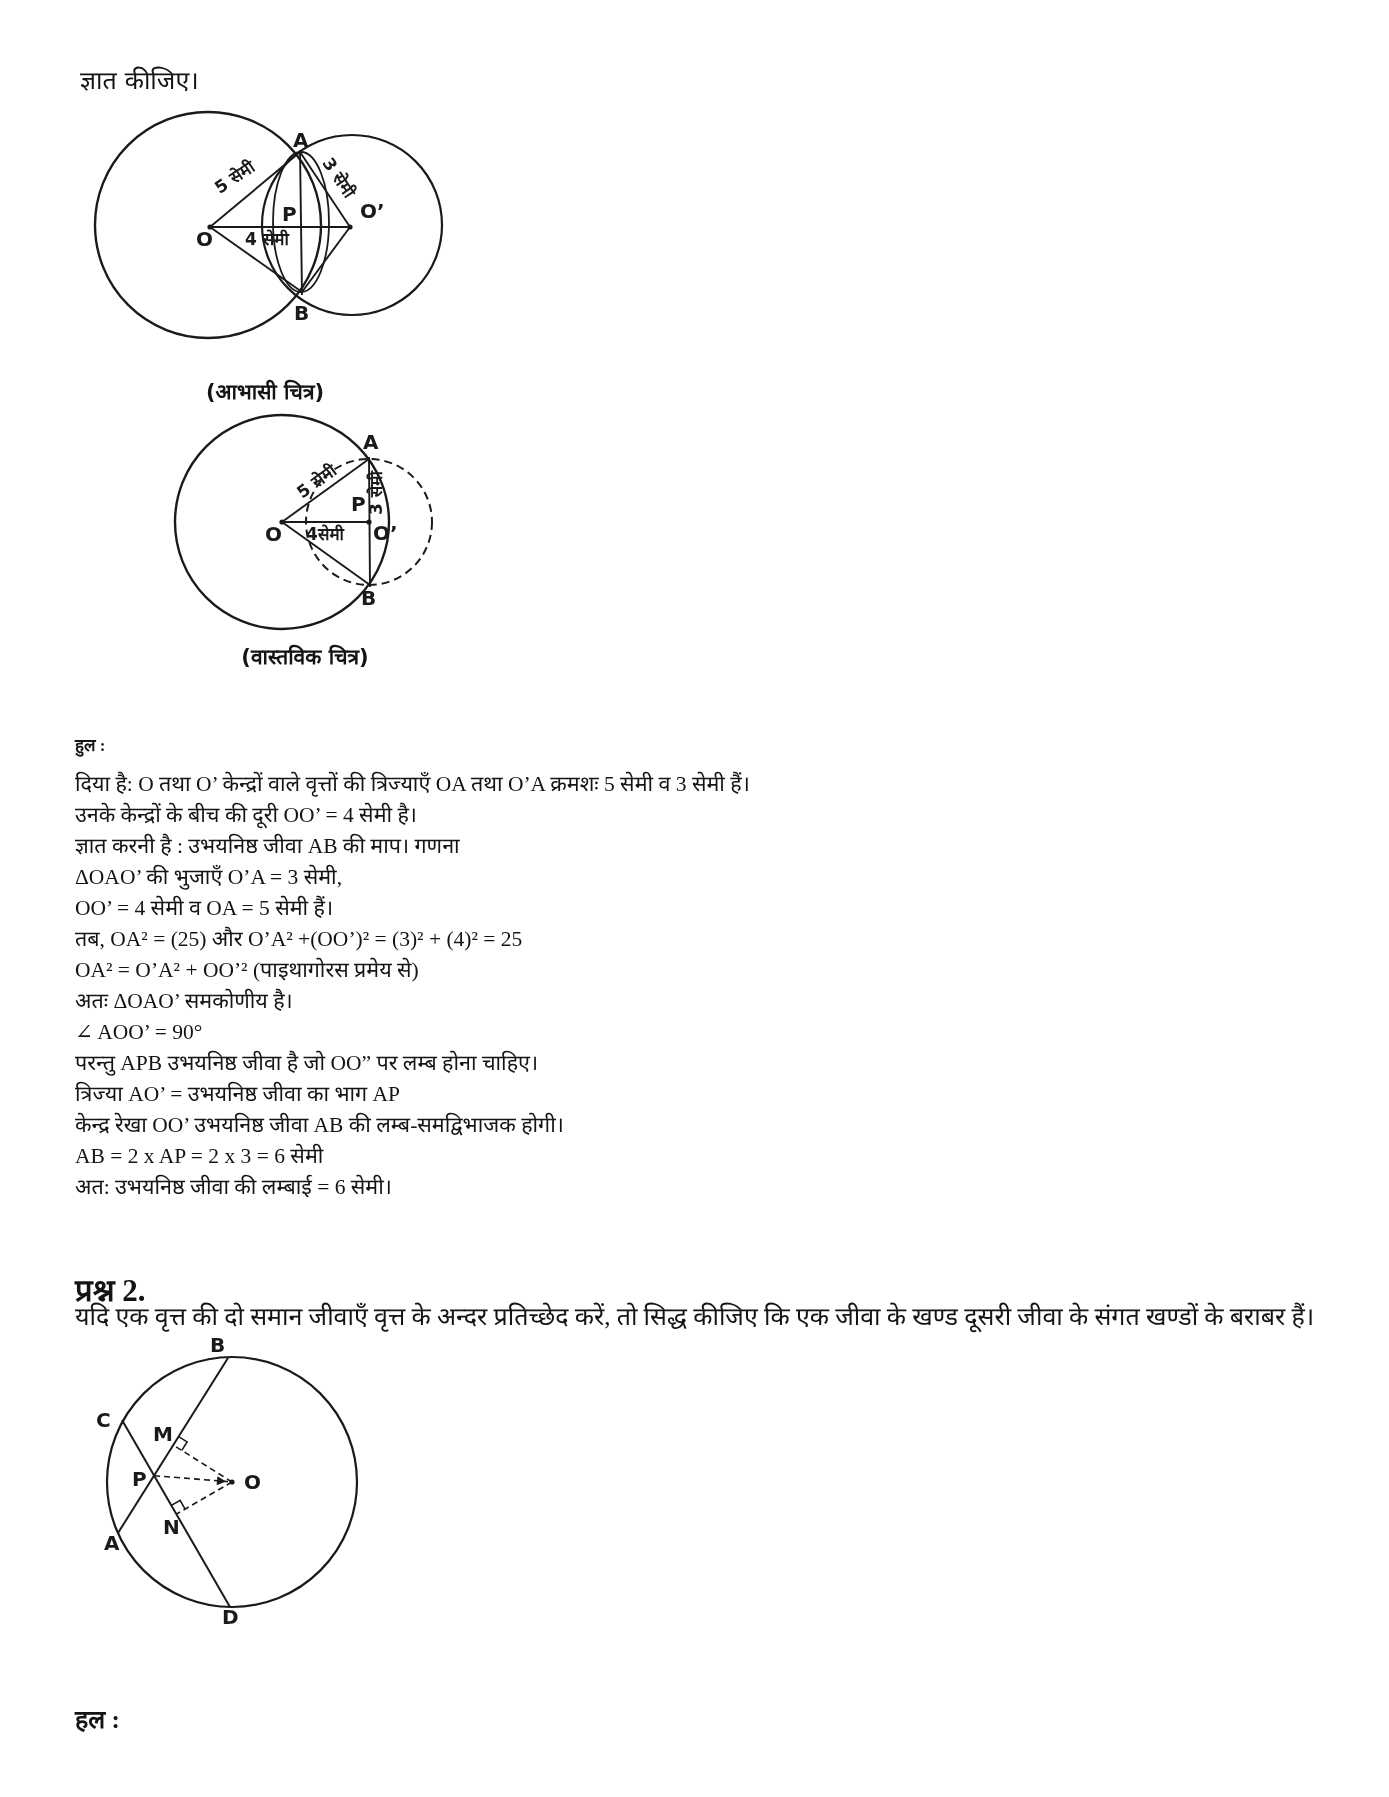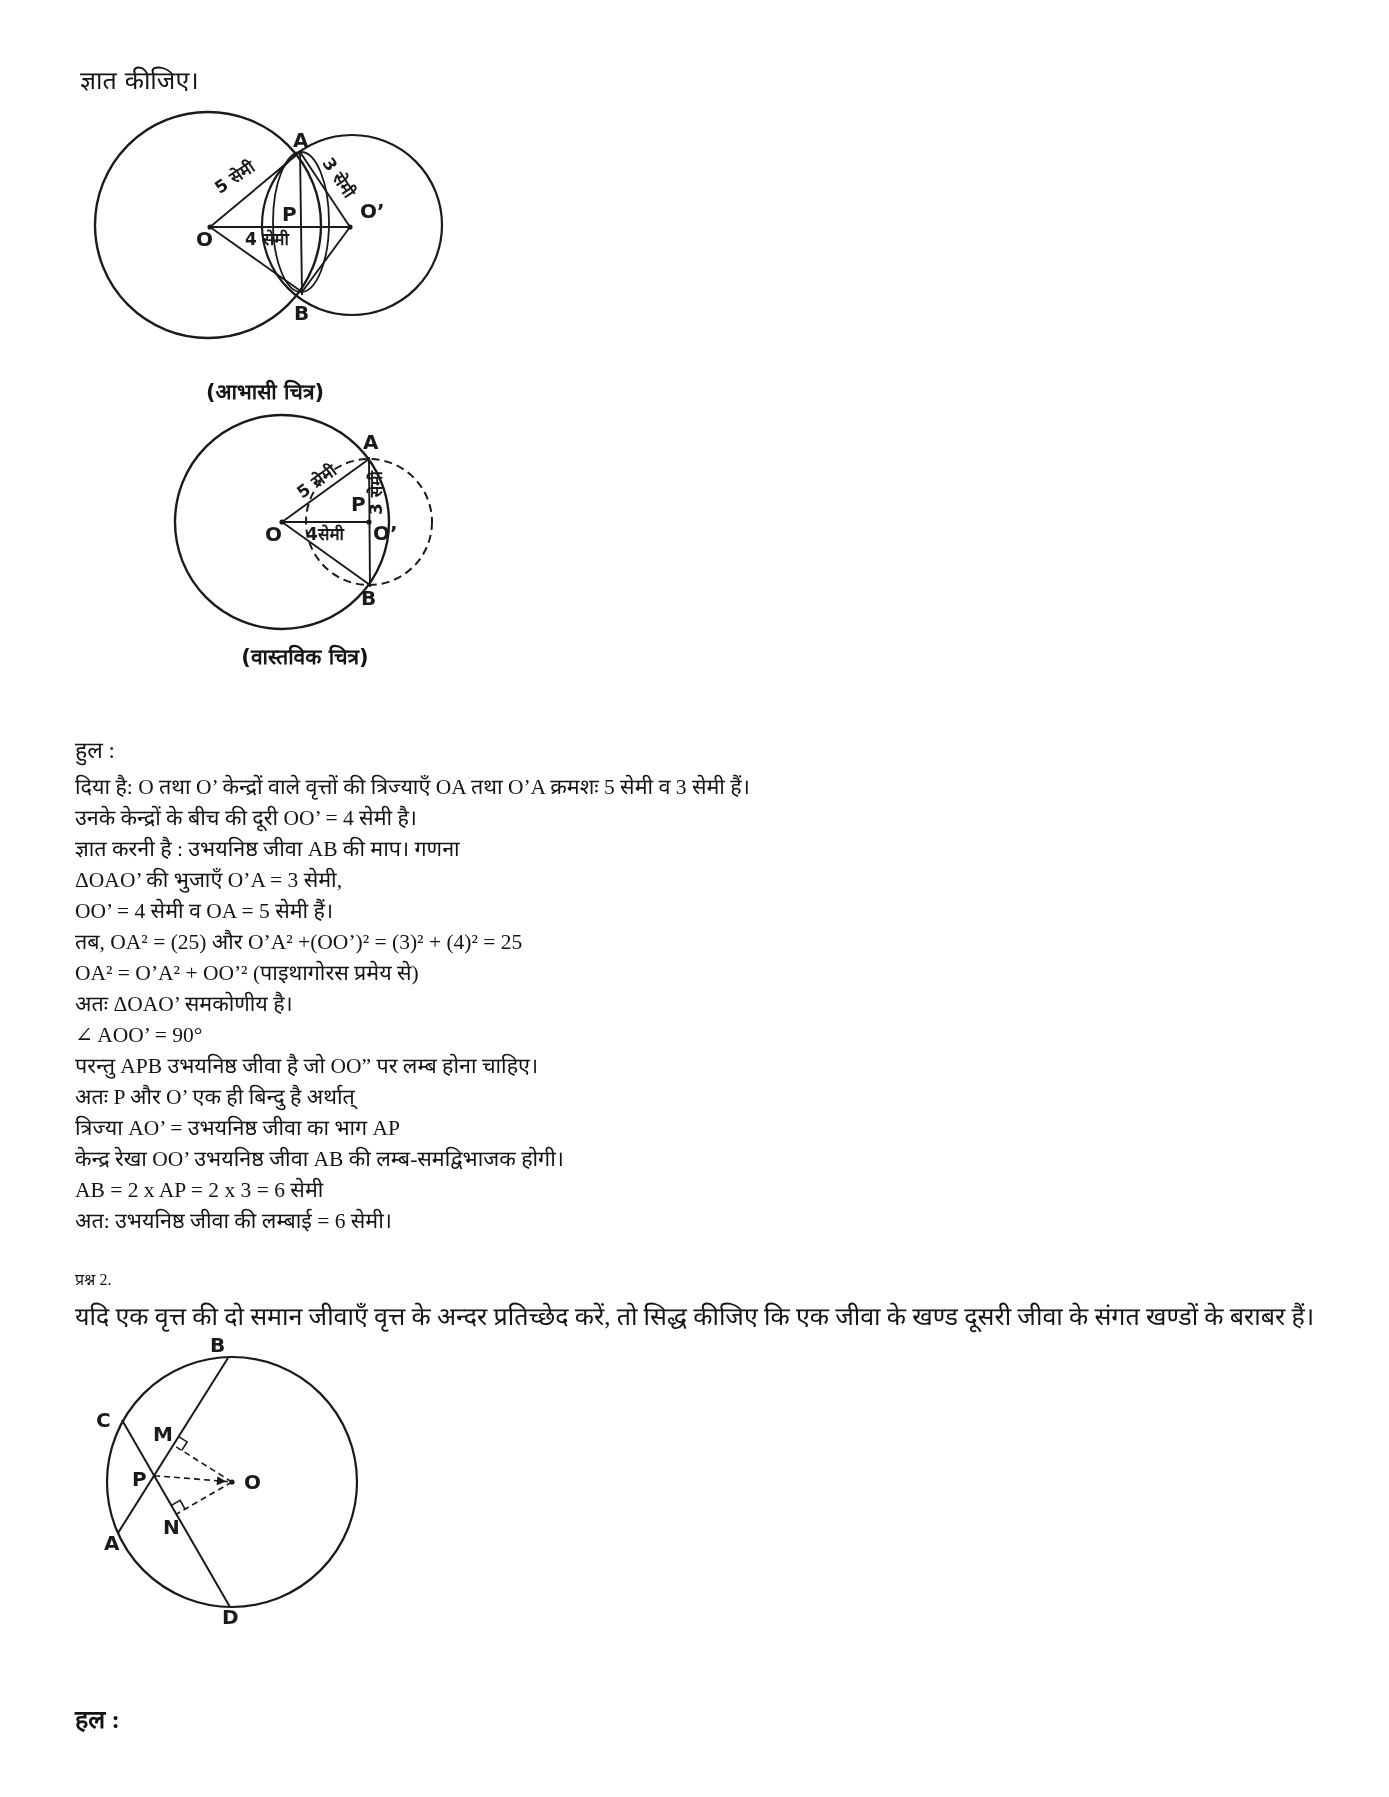--- a/index.html
+++ b/index.html
@@ -7,23 +7,23 @@
     width:1389px;height:1797px;background:#ffffff;position:relative;
     font-family:"Liberation Serif","DejaVu Serif",serif;color:#141414;
     -webkit-font-smoothing:antialiased;
   }
   .abs{position:absolute;}
   .intro{left:80px;top:62px;font-size:25px;font-family:"DejaVu Sans","Liberation Sans",sans-serif;}
   .fig-caption{font-size:21px;font-weight:bold;text-align:center;font-family:"DejaVu Sans","Liberation Sans",sans-serif;}
   .cap1{left:150px;top:353px;width:230px;margin-top:24px;}
   .cap2{left:190px;top:642px;width:230px;}
   .sol{left:75px;top:733px;width:1250px;}
-  .sol-heading{font-size:23px;font-weight:normal;margin-bottom:7px;}
+  .sol-heading{font-size:17px;font-weight:bold;margin-bottom:13px;}
   .sol-line{font-size:21.5px;line-height:31px;white-space:nowrap;}
-  .q2-heading{left:75px;top:1268px;font-size:16px;font-weight:normal;}
+  .q2-heading{left:75px;top:1268px;font-size:31px;font-weight:bold;}
   .q2-text{left:75px;top:1298px;width:1310px;font-size:25px;white-space:nowrap;}
   .sol2-heading{left:75px;top:1701px;font-size:25px;font-weight:bold;}
   svg{position:absolute;overflow:visible;}
   svg text{font-family:"DejaVu Sans","Liberation Sans",sans-serif;fill:#1a1a1a;}
   .pt{font-size:20px;font-weight:bold;}
   .dim{font-size:17px;font-weight:bold;}
   .stroke{fill:none;stroke:#1a1a1a;}
 </style>
 </head>
 <body>
@@ -82,21 +82,20 @@
   <div class="sol-line">दिया है: O तथा O’ केन्द्रों वाले वृत्तों की त्रिज्याएँ OA तथा O’A क्रमशः 5 सेमी व 3 सेमी हैं।</div>
   <div class="sol-line">उनके केन्द्रों के बीच की दूरी OO’ = 4 सेमी है।</div>
   <div class="sol-line">ज्ञात करनी है : उभयनिष्ठ जीवा AB की माप। गणना</div>
   <div class="sol-line">ΔOAO’ की भुजाएँ O’A = 3 सेमी,</div>
   <div class="sol-line">OO’ = 4 सेमी व OA = 5 सेमी हैं।</div>
   <div class="sol-line">तब, OA² = (25) और O’A² +(OO’)² = (3)² + (4)² = 25</div>
   <div class="sol-line">OA² = O’A² + OO’² (पाइथागोरस प्रमेय से)</div>
   <div class="sol-line">अतः ΔOAO’ समकोणीय है।</div>
   <div class="sol-line">∠ AOO’ = 90°</div>
   <div class="sol-line">परन्तु APB उभयनिष्ठ जीवा है जो OO” पर लम्ब होना चाहिए।</div>
-  <div class="sol-line">अतः P और O’ एक ही बिन्दु है अर्थात्</div>
   <div class="sol-line">त्रिज्या AO’ = उभयनिष्ठ जीवा का भाग AP</div>
   <div class="sol-line">केन्द्र रेखा OO’ उभयनिष्ठ जीवा AB की लम्ब-समद्विभाजक होगी।</div>
   <div class="sol-line">AB = 2 x AP = 2 x 3 = 6 सेमी</div>
   <div class="sol-line">अत: उभयनिष्ठ जीवा की लम्बाई = 6 सेमी।</div>
 </div>
 
 <div class="abs q2-heading">प्रश्न 2.</div>
 <div class="abs q2-text">यदि एक वृत्त की दो समान जीवाएँ वृत्त के अन्दर प्रतिच्छेद करें, तो सिद्ध कीजिए कि एक जीवा के खण्ड दूसरी जीवा के संगत खण्डों के बराबर हैं।</div>
 
 <svg class="abs" style="left:60px;top:1335px;" width="340" height="330" viewBox="0 0 340 330">

